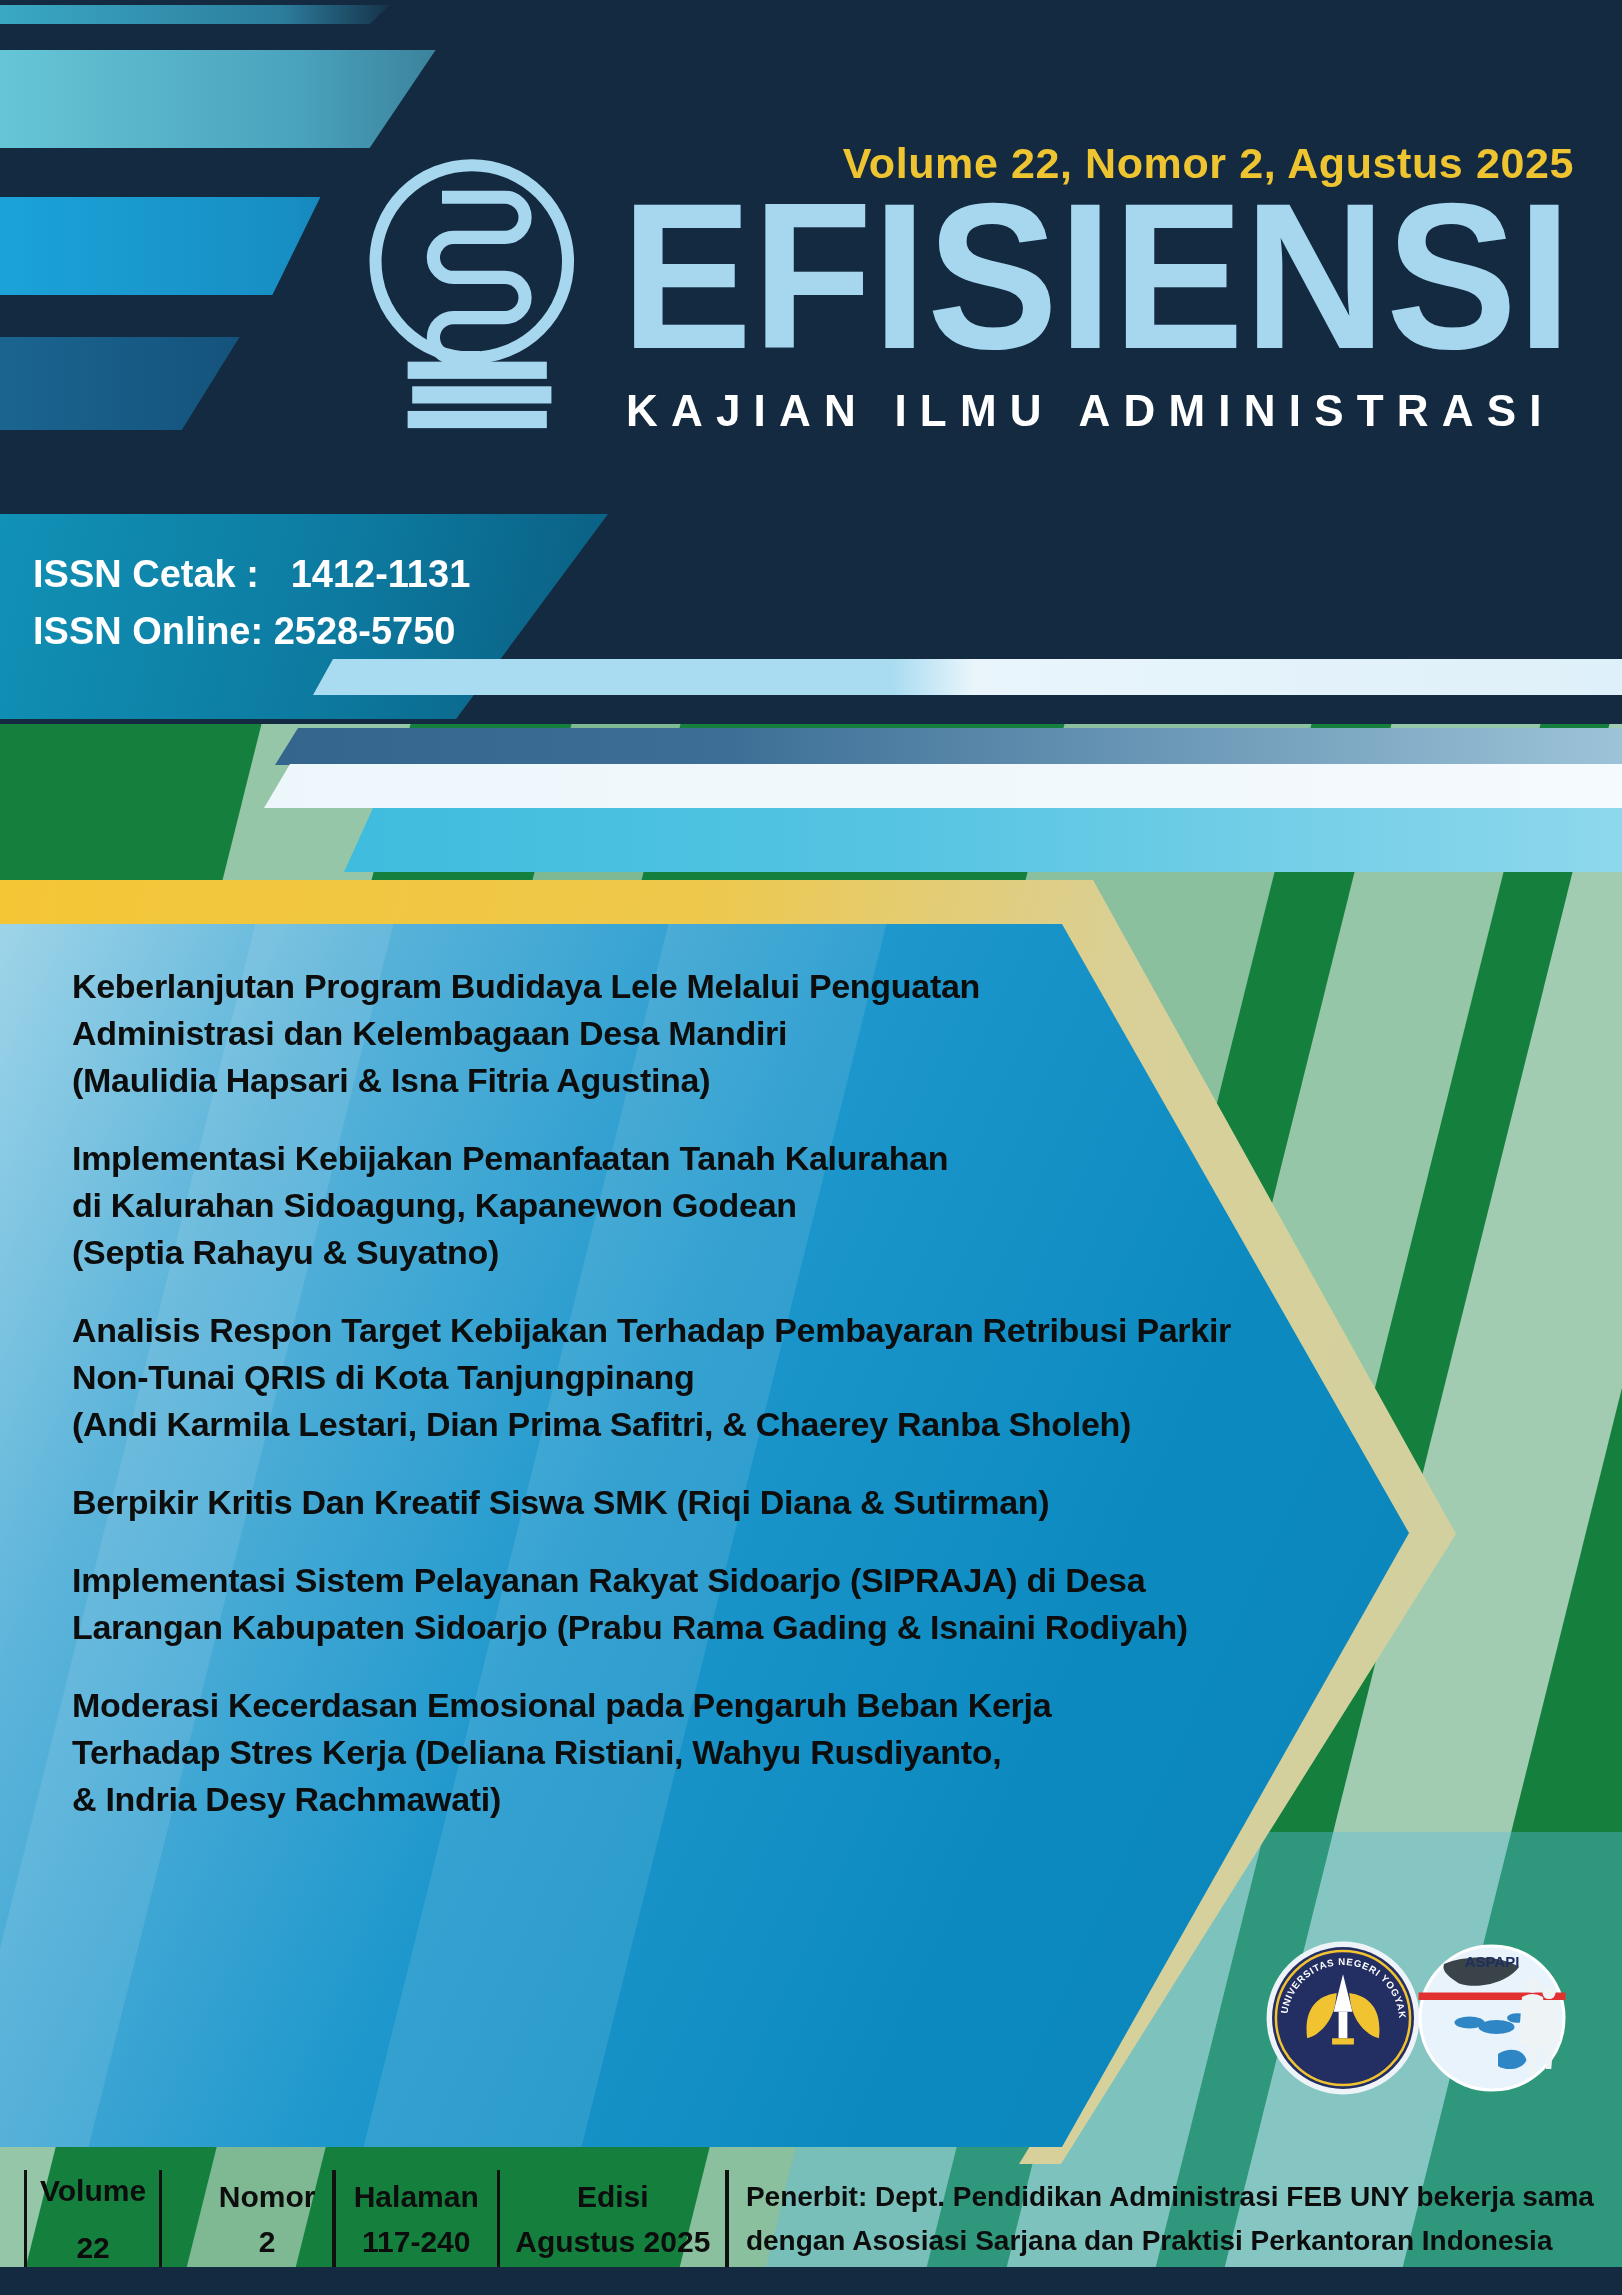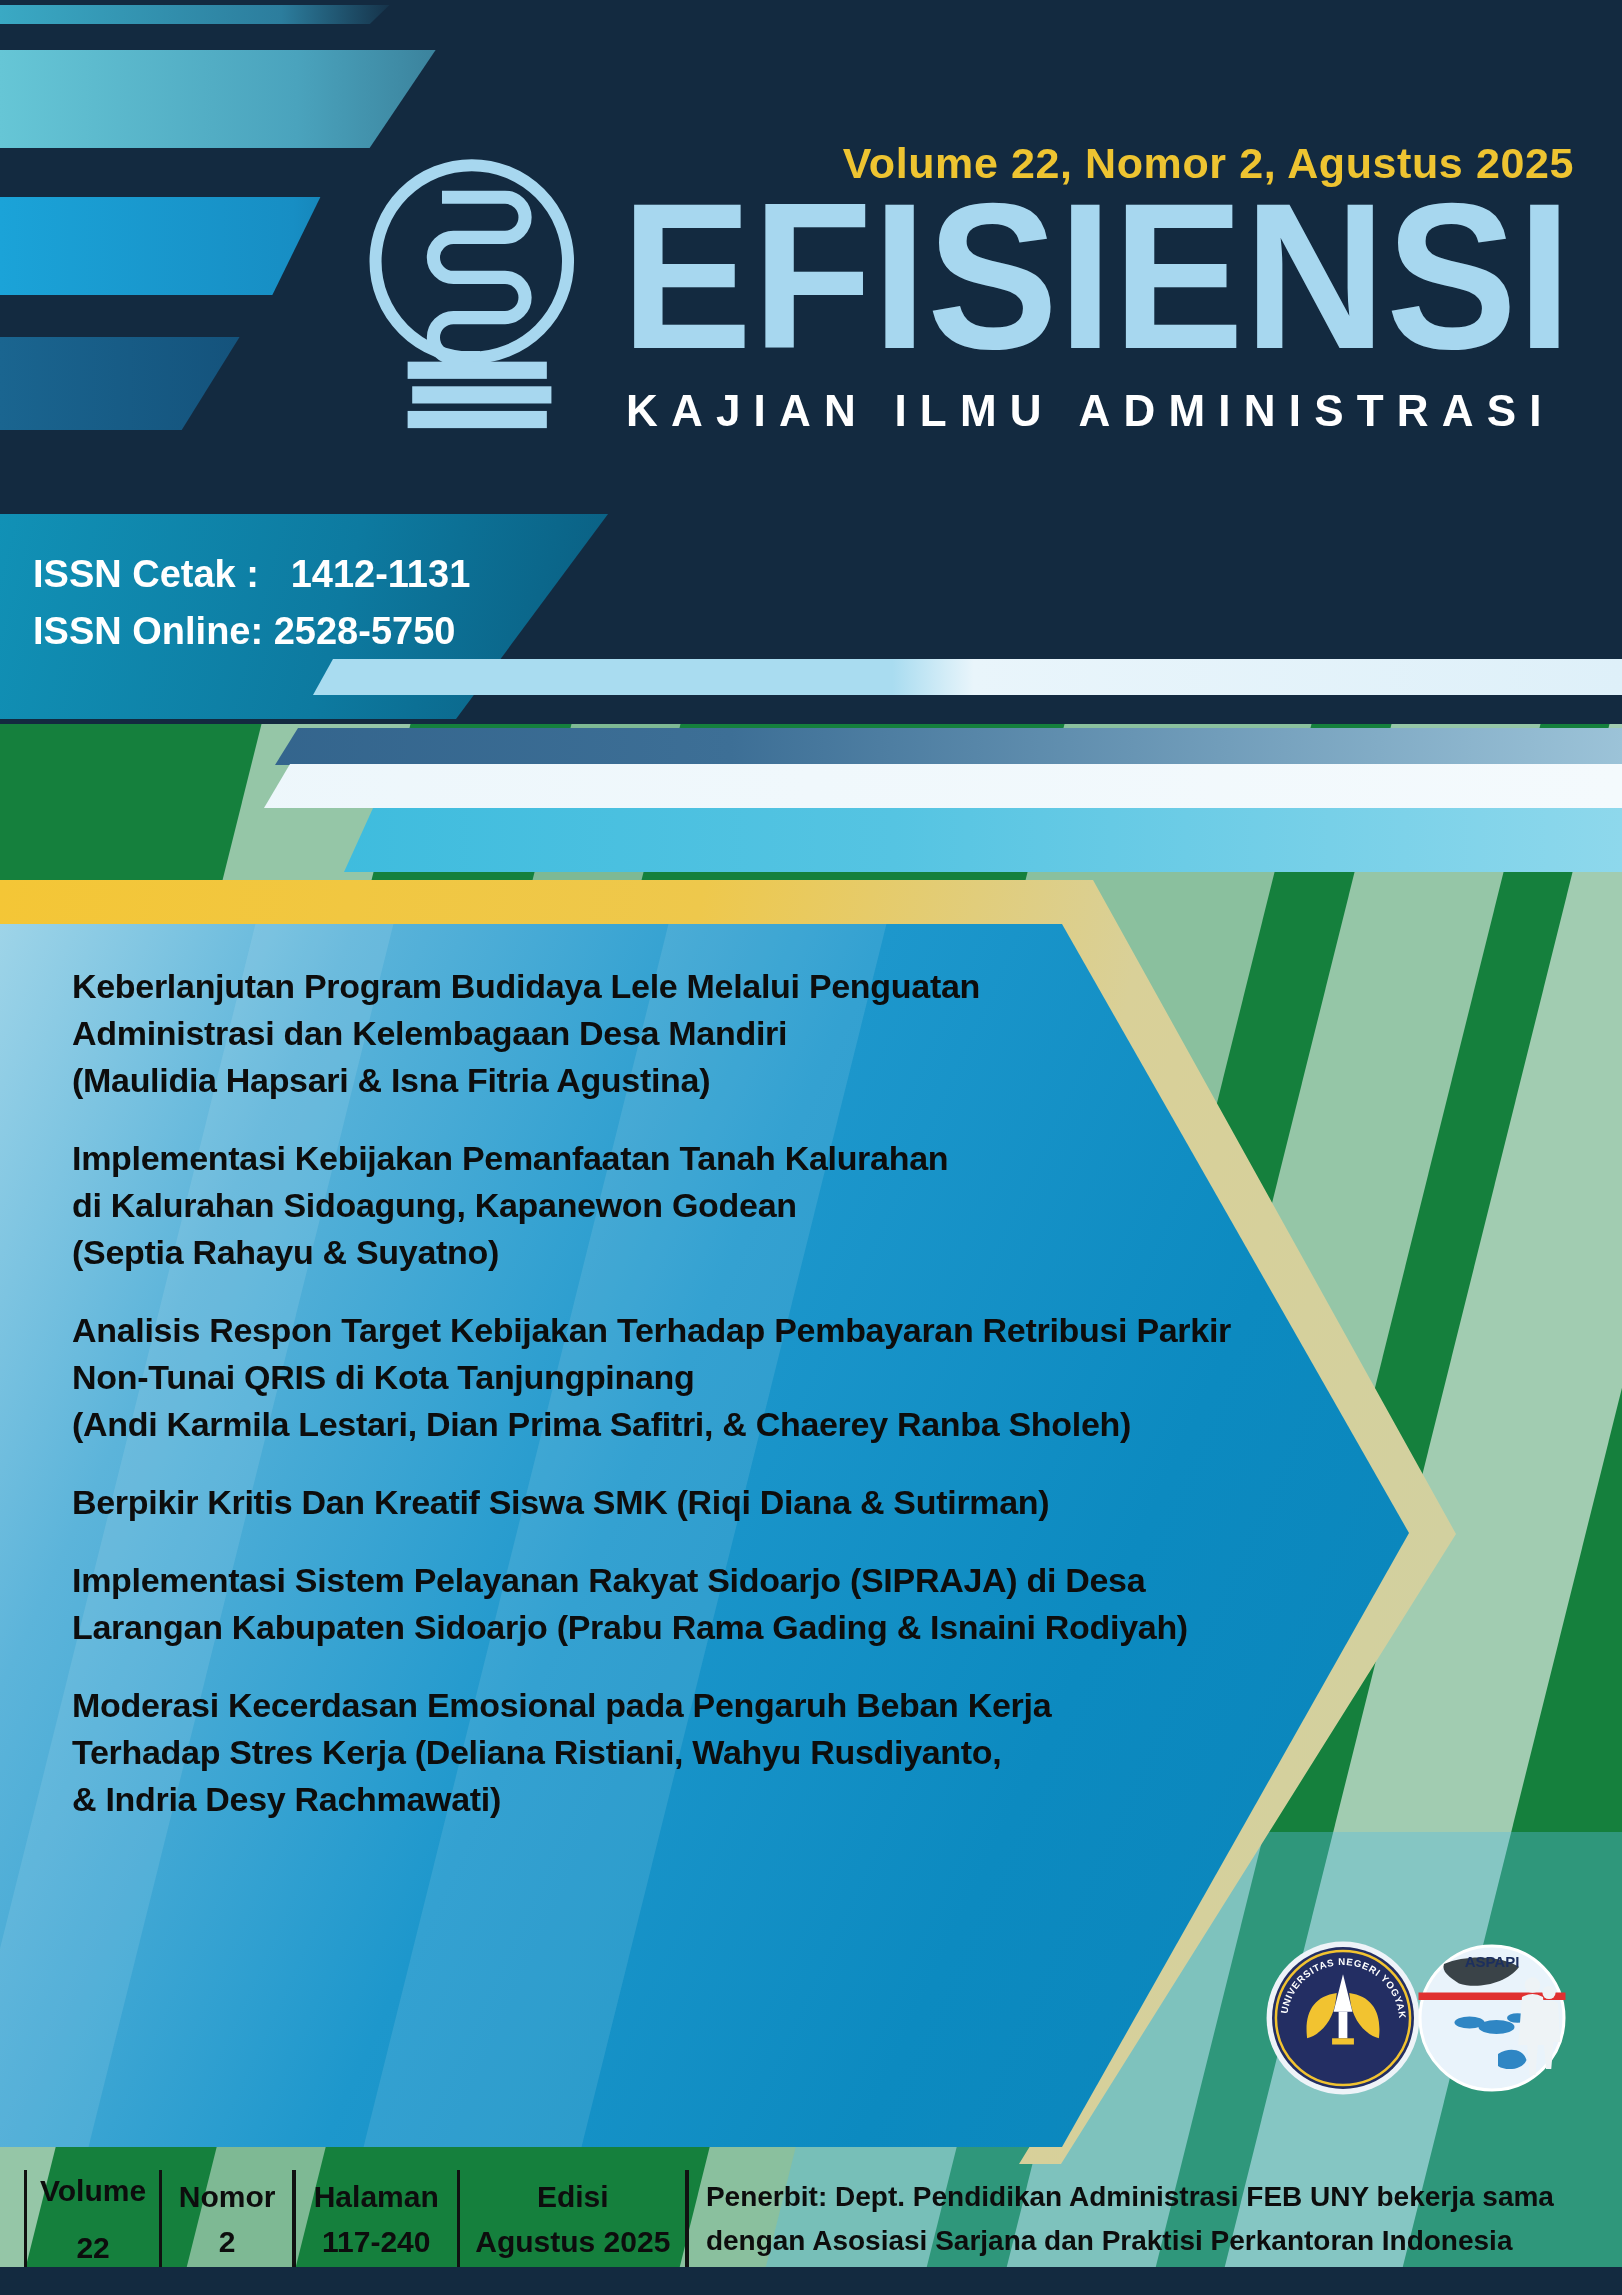--- a/index.html
+++ b/index.html
@@ -69,21 +69,21 @@
   .articles{position:absolute;left:72px;top:963px;width:1412px;z-index:5;}
   .article{margin-bottom:31px;}
   .article-line{font-size:34px;font-weight:600;line-height:47px;letter-spacing:-0.3px;color:#0d0d0d;white-space:nowrap;}
 
   
   .footer{position:absolute;left:23px;top:2170px;width:1584px;height:98px;display:flex;align-items:stretch;z-index:6;color:#0d0d0d;}
   .fcol{display:flex;flex-direction:column;justify-content:center;text-align:center;font-weight:700;}
   .fcol .lab{font-size:30px;line-height:45px;}
   .fcol .val{font-size:30px;line-height:45px;}
   .fsep{width:3.4px;background:#111;margin:0 1.1px;}
-  .fc1{width:129px;gap:12px;} .fc2{width:128px;} .fc3{width:159px;} .fc4{width:223px;}
+  .fc1{width:129px;gap:12px;} .fc2{width:128px;padding-left:40px;} .fc3{width:159px;} .fc4{width:223px;}
   .fc5{flex:1;align-items:flex-start;text-align:center;padding-left:16px;}
   .fc5 .val,.fc5 .lab{font-size:28px;line-height:44px;}
 
   .bottom-bar{position:absolute;left:0;top:2267px;width:1623px;height:29px;background:#132a40;z-index:6;}
 
   .logo-svg{position:absolute;z-index:5;}
 </style>
 </head>
 <body>
 

